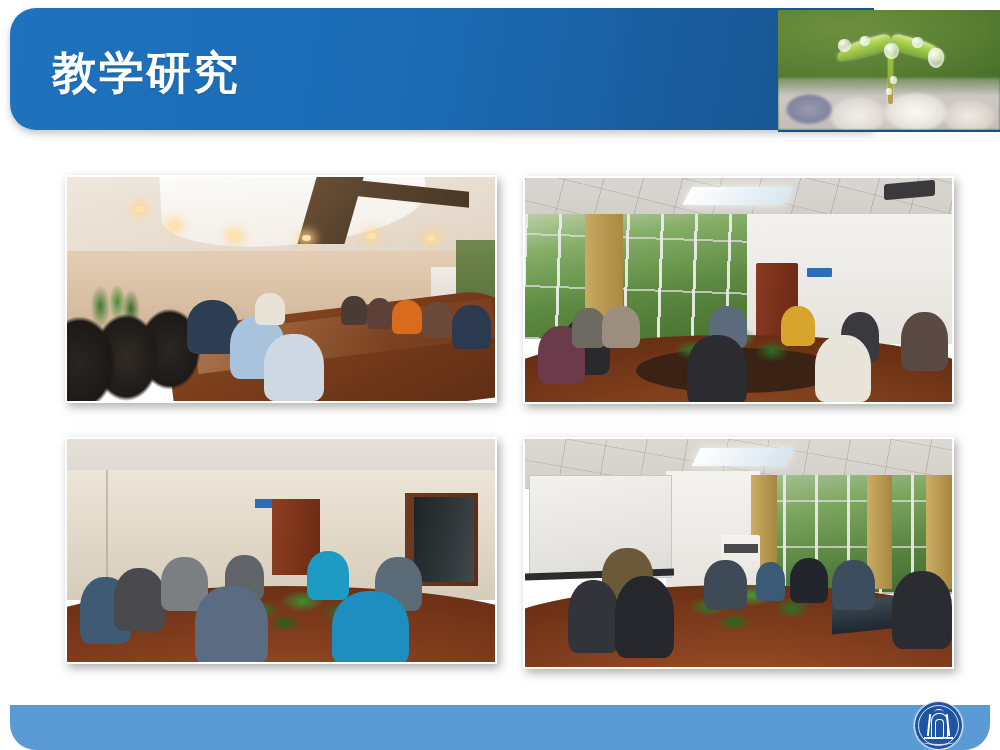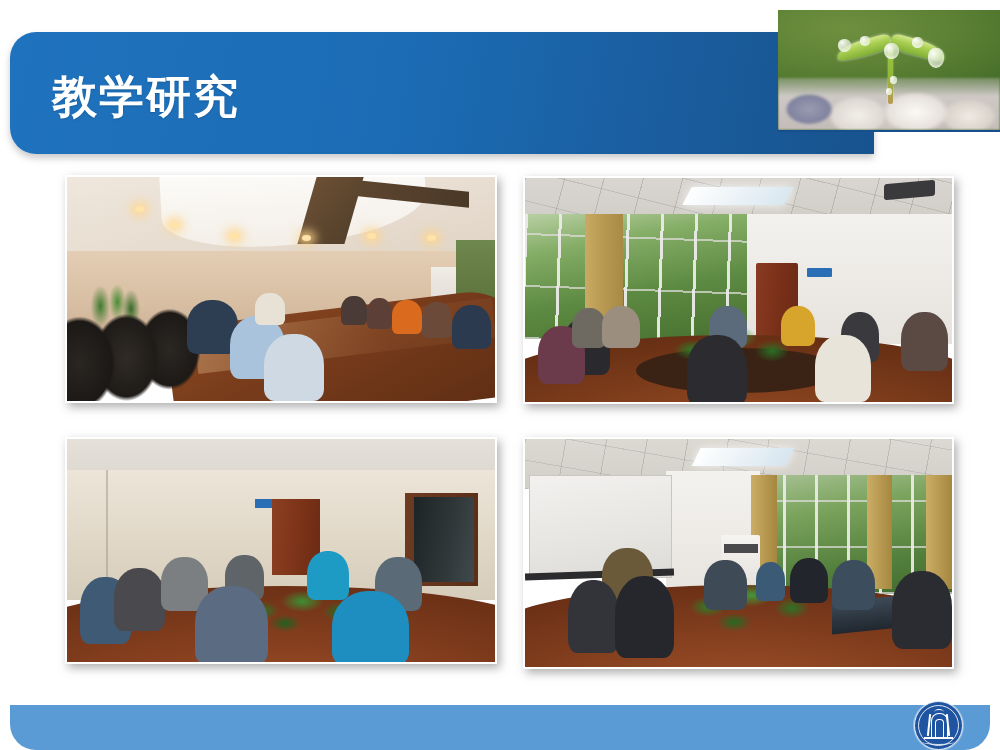--- a/index.html
+++ b/index.html
@@ -25,21 +25,20 @@
   
   #header-banner {
     position: absolute;
     left: 10px;
     top: 8px;
     width: 864px;
     height: 122px;
     background: linear-gradient(100deg, #1f72bd 0%, #1b6cb5 45%, #1a5b9b 80%, #17538e 100%);
     border-radius: 26px 0 0 26px;
     box-shadow: 0 4px 7px rgba(120,120,120,0.40);
-    margin-top: 24px;
   }
   #header-title {
     position: absolute;
     left: 42px;
     top: 36px;
     font-size: 45px;
     line-height: 58px;
     font-weight: bold;
     color: #ffffff;
     letter-spacing: 2px;

